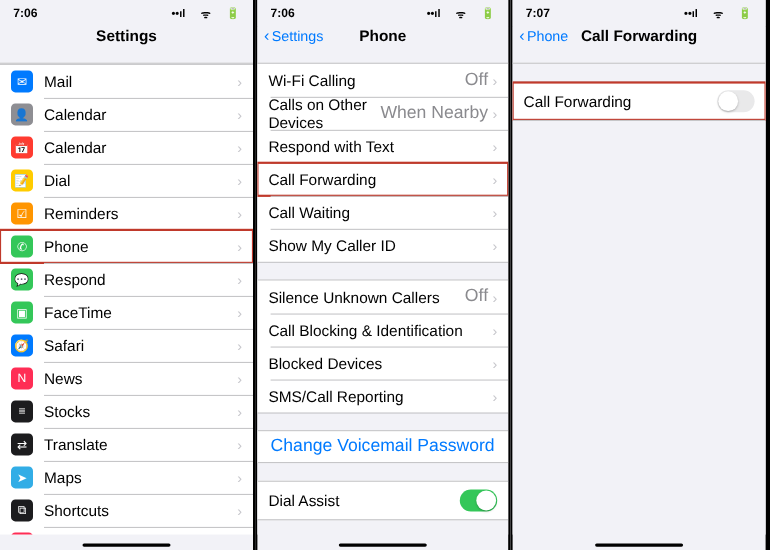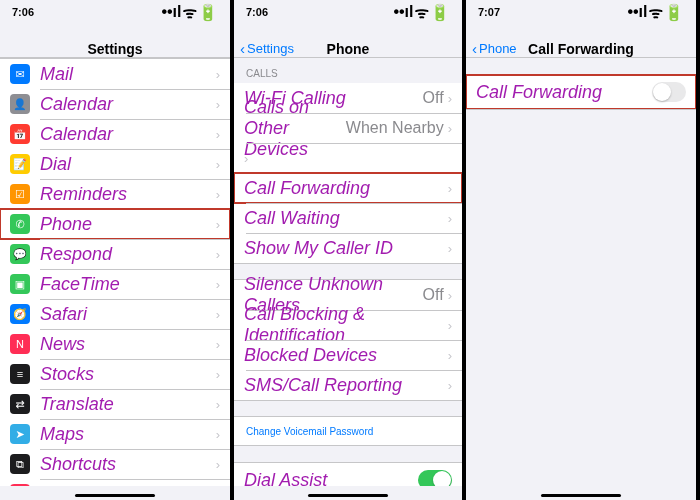--- a/index.html
+++ b/index.html
@@ -2,41 +2,41 @@
 <html><head>
 <meta charset="utf-8">
 <style>
   * { box-sizing: border-box; margin: 0; padding: 0; }
   body { font-family: -apple-system, "Helvetica Neue", Arial, sans-serif; background:#000; width:700px; height:500px; overflow:hidden; }
   .wrap { display:flex; width:700px; height:500px; background:#000; }
   .phone { width:232px; height:500px; background:#f2f2f7; border-left:2px solid #000; border-right:2px solid #000; display:flex; flex-direction:column; }
   .phone:first-child { border-left:none; }
   .phone:last-child { border-right:none; }
   .status { height:24px; display:flex; justify-content:space-between; align-items:center; padding:0 12px; font-size:11px; font-weight:600; background:#f2f2f7; }
-  .status .right { display:flex; align-items:center; gap:1px; font-size:16px; }
-  .nav { height:34px; display:flex; align-items:flex-end; position:relative; background:#f2f2f7; border-bottom:0.5px solid #c6c6c8; }
+  .status .right { display:flex; align-items:center; gap:14px; font-size:10px; }
+  .nav { height:34px; display:flex; align-items:flex-start; position:relative; background:#f2f2f7; border-bottom:0.5px solid #c6c6c8; }
   .nav.center { justify-content:center; }
   .nav-title { font-size:14px; font-weight:600; }
   .nav-back { position:absolute; left:6px; display:flex; align-items:center; color:#007aff; font-size:13px; }
   .nav-back .chev { font-size:15px; margin-right:2px; }
   .content { flex:1; overflow:hidden; background:#f2f2f7; }
   .section-header { font-size:10px; color:#8a8a8e; padding:10px 12px 4px; text-transform:uppercase; }
   .list { background:#fff; }
   .list.topline { border-top:0.5px solid #c6c6c8; }
   .row { display:flex; align-items:center; height:30px; padding:0 10px; position:relative; }
   .row::after { content:""; position:absolute; left:40px; right:0; bottom:0; height:0.5px; background:#c6c6c8; }
   .row.noicon::after { left:12px; }
   .row:last-child::after { left:0; }
   .icon { width:20px; height:20px; border-radius:4px; margin-right:10px; display:flex; align-items:center; justify-content:center; font-size:11px; color:#fff; flex-shrink:0; }
-  .label { flex:1; font-size:18px; color:#a21caf;font-style:italic; }
+  .label { flex:1; font-size:14px; color:#000000; }
   .detail { font-size:16px; color:#8a8a8e; margin-right:4px; }
   .chevron { color:#c7c7cc; font-size:13px; }
   .gap { height:16px; }
   .link-row { height:30px; display:flex; align-items:center; padding:0 12px; background:#fff; border-top:0.5px solid #c6c6c8; border-bottom:0.5px solid #c6c6c8; }
-  .link-row span { color:#007aff; font-size:10px; }
+  .link-row span { color:#007aff; font-size:16px; }
   .switch { width:34px; height:20px; border-radius:10px; position:relative; }
   .switch.off { background:#e9e9ea; }
   .switch.on { background:#34c759; }
   .knob { position:absolute; top:1px; width:18px; height:18px; border-radius:50%; background:#fff; box-shadow:0 1px 2px rgba(0,0,0,0.25); }
   .switch.off .knob { left:1px; }
   .switch.on .knob { right:1px; }
   .highlight { outline:2px solid #c0392b; outline-offset:-1px; position:relative; z-index:2; }
   .homebar { height:14px; display:flex; justify-content:center; align-items:flex-end; padding-bottom:3px; }
   .homebar div { width:80px; height:3px; background:#000; border-radius:2px; }
   .row.tall { height:34px; }
@@ -154,33 +154,33 @@
       </span>
     </div>
     <div class="nav center">
       <div class="nav-back">
         <span class="chev">‹</span>
         <span>Settings</span>
       </div>
       <span class="nav-title">Phone</span>
     </div>
     <div class="content">
-      <div class="section-header">CALLS</div>
       <div class="list" id="list-b1">
           <div class="row noicon">
             <span class="label">Wi-Fi Calling</span>
             <span class="detail">Off</span>
             <span class="chevron">›</span>
           </div>
           <div class="row noicon">
             <span class="label">Calls on Other Devices</span>
             <span class="detail">When Nearby</span>
             <span class="chevron">›</span>
           </div>
           <div class="row noicon">
+            <span class="label">Respond with Text</span>
             <span class="chevron">›</span>
           </div>
           <div class="row noicon highlight">
             <span class="label">Call Forwarding</span>
             <span class="chevron">›</span>
           </div>
           <div class="row noicon">
             <span class="label">Call Waiting</span>
             <span class="chevron">›</span>
           </div>

